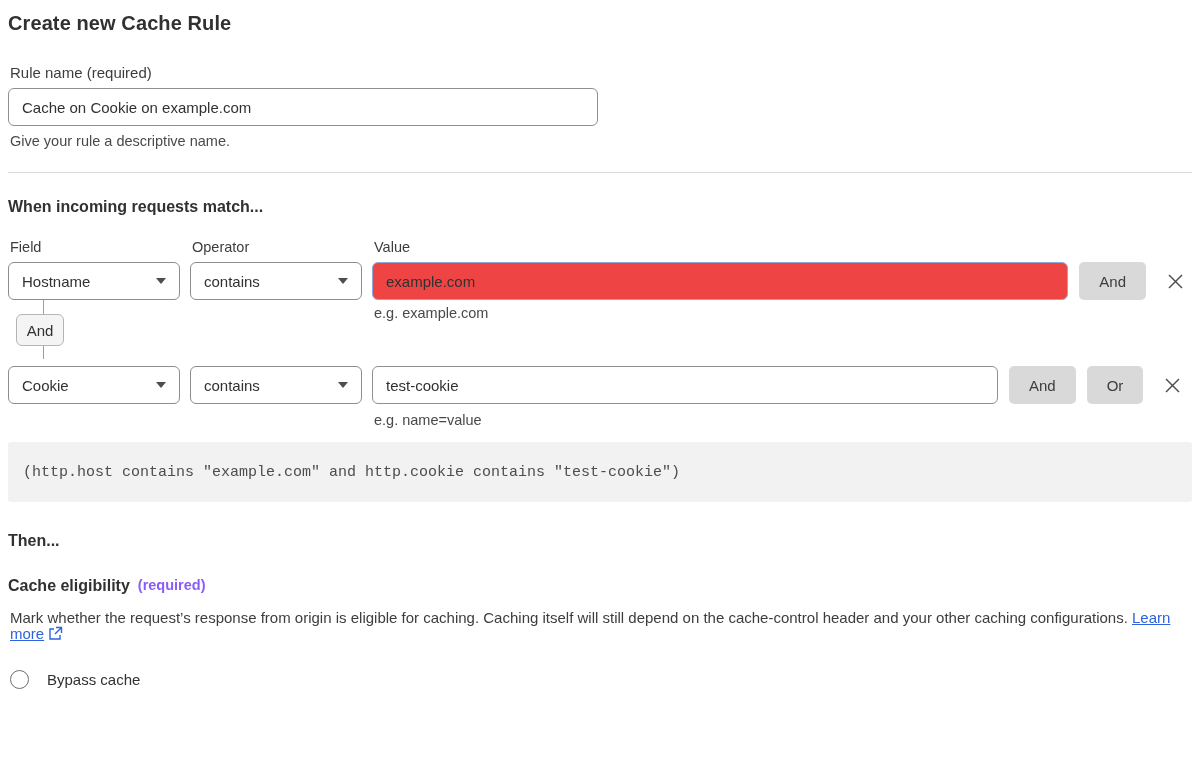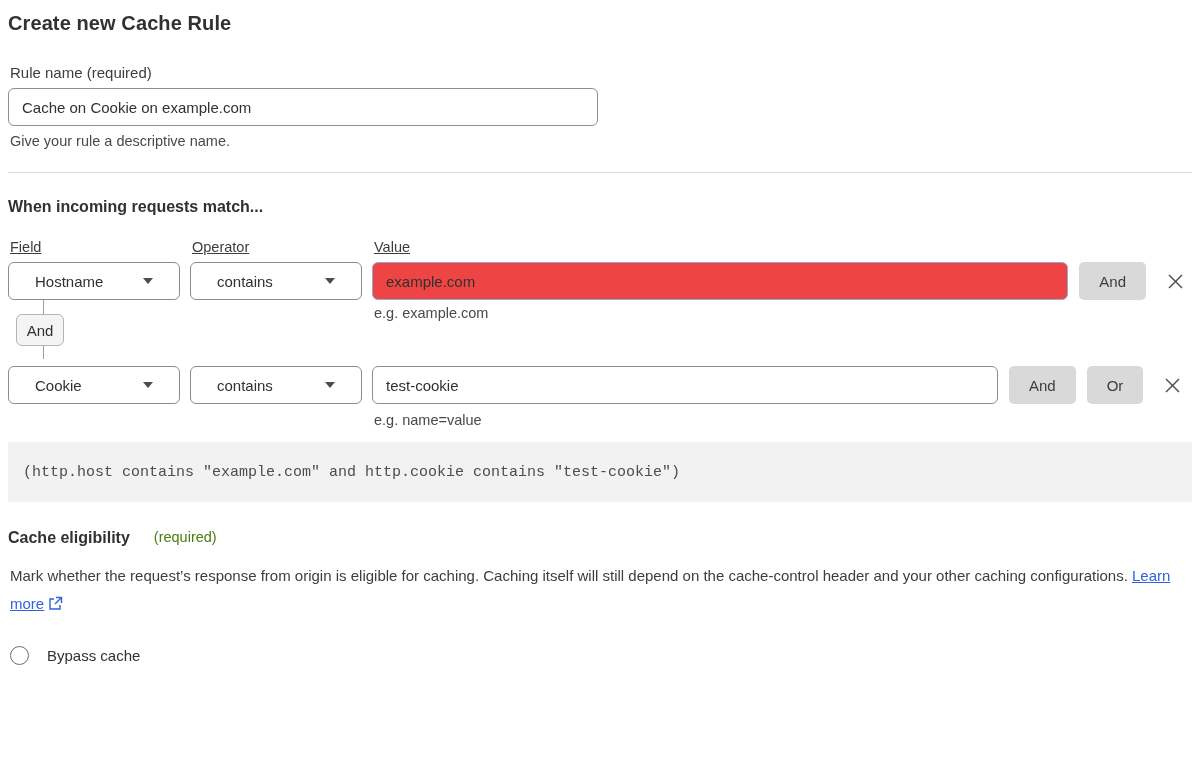--- a/index.html
+++ b/index.html
@@ -56,36 +56,36 @@
     margin: 23px 0 0 0;
   }
 
   h2.section-heading {
     font-size: 16px;
     font-weight: 700;
     color: #313131;
     margin: 25px 0 0 0;
   }
 
-  .col-labels { display: flex; margin-top: 23px; padding-left: 2px; text-decoration: underline; }
+  .col-labels { display: flex; margin-top: 23px; padding-left: 2px; }
   .col-labels .col-label { font-size: 14.5px; color: #3d3d3d; }
   .col-label.field-col { width: 182px; }
   .col-label.operator-col { width: 182px; }
 
   .cond-row { display: flex; align-items: center; margin-top: 7px; }
   .select-box {
     width: 172px;
     height: 38px;
     border: 1px solid #8c8c8c;
     border-radius: 6px;
     background: #fff;
     display: flex;
     align-items: center;
     justify-content: space-between;
-    padding: 0 26px;
+    padding: 0 13px;
     font-size: 15px;
     color: #313131;
     margin-right: 10px;
     cursor: pointer;
     flex: none;
   }
   .caret {
     width: 0; height: 0;
     border-left: 5px solid transparent;
     border-right: 5px solid transparent;
@@ -168,30 +168,30 @@
     font-family: "Liberation Mono", "DejaVu Sans Mono", monospace;
     font-size: 15px;
     color: #4d4d4d;
     white-space: pre;
   }
 
   h2.then-heading { margin-top: 30px; }
 
   .cache-heading-row { margin-top: 27px; display: flex; align-items: flex-start; }
   .cache-heading-row .req {
-    font-weight: 400;
+    font-weight: 700;
     font-size: 14.5px;
-    color: #4d7c0f;
-    margin-left: 24px;
+    color: #8b5cf6;
+    margin-left: 8px;
   }
 
   .desc {
     font-size: 15px;
     color: #3d3d3d;
-    line-height: 28px;
+    line-height: 16px;
     margin-top: 15px;
     max-width: 1165px;
     padding-left: 2px;
   }
   .ext-icon { display: inline-block; vertical-align: -2px; margin-left: 4px; }
 
   .radio-row {
     display: flex;
     align-items: center;
     margin-top: 26px;
@@ -270,20 +270,21 @@
       <svg width="17" height="17" viewBox="0 0 17 17">
         <line x1="2" y1="2" x2="15" y2="15" stroke="#4d4d4d" stroke-width="1.4"></line>
         <line x1="15" y1="2" x2="2" y2="15" stroke="#4d4d4d" stroke-width="1.4"></line>
       </svg>
     </div>
   </div>
   <div class="hint hint-row2">e.g. name=value</div>
 
   <div class="expr-code">(http.host contains "example.com" and http.cookie contains "test-cookie")</div>
 
+  <h2 class="section-heading then-heading">Then...</h2>
 
   <div class="cache-heading-row">
     <h2 class="section-heading" style="margin-top:0">Cache eligibility</h2>
     <span class="req">(required)</span>
   </div>
 
   <div class="desc"><span>Mark whether the request’s response from origin is eligible for caching. Caching itself will still depend on the cache-control header and your other caching configurations. </span><a class="link">Learn more</a><span class="ext-icon"><svg width="15" height="15" viewBox="0 0 15 15">
         <path d="M12 9v4H2V3h4" fill="none" stroke="#2f63dd" stroke-width="1.4"></path>
         <path d="M8 1.5h5.5V7" fill="none" stroke="#2f63dd" stroke-width="1.4"></path>
         <line x1="13" y1="2" x2="7" y2="8" stroke="#2f63dd" stroke-width="1.4"></line>

